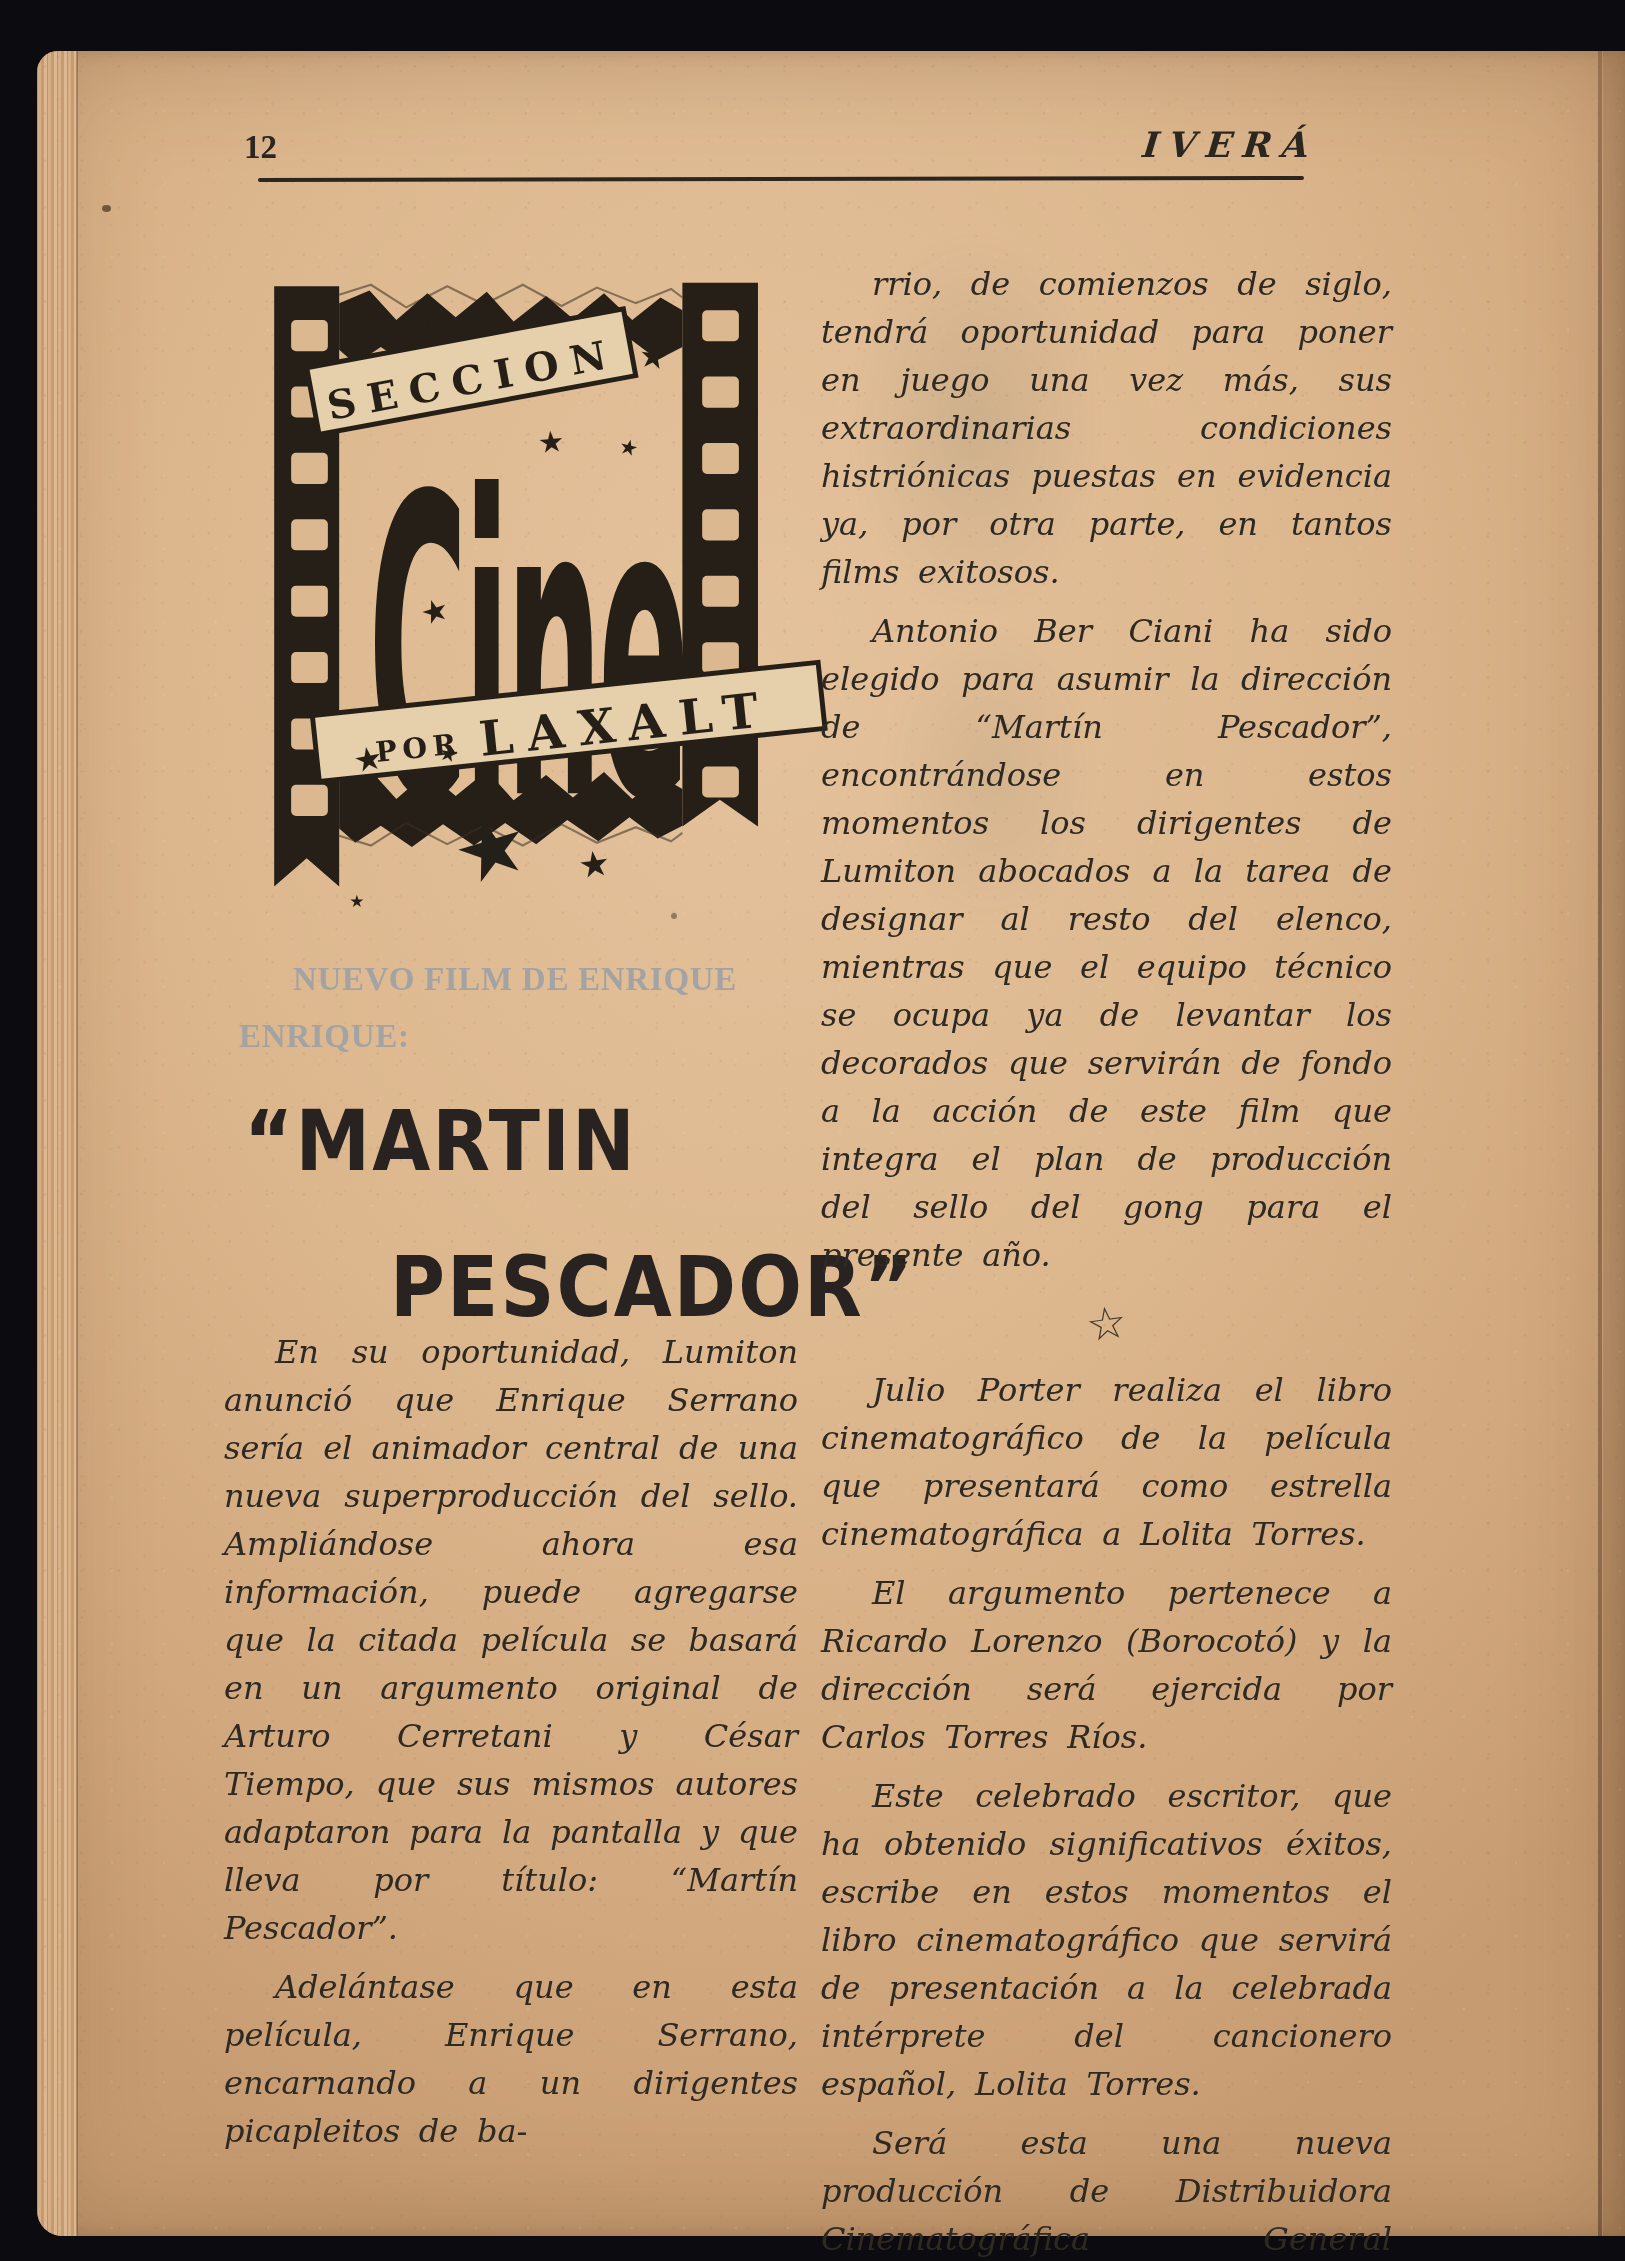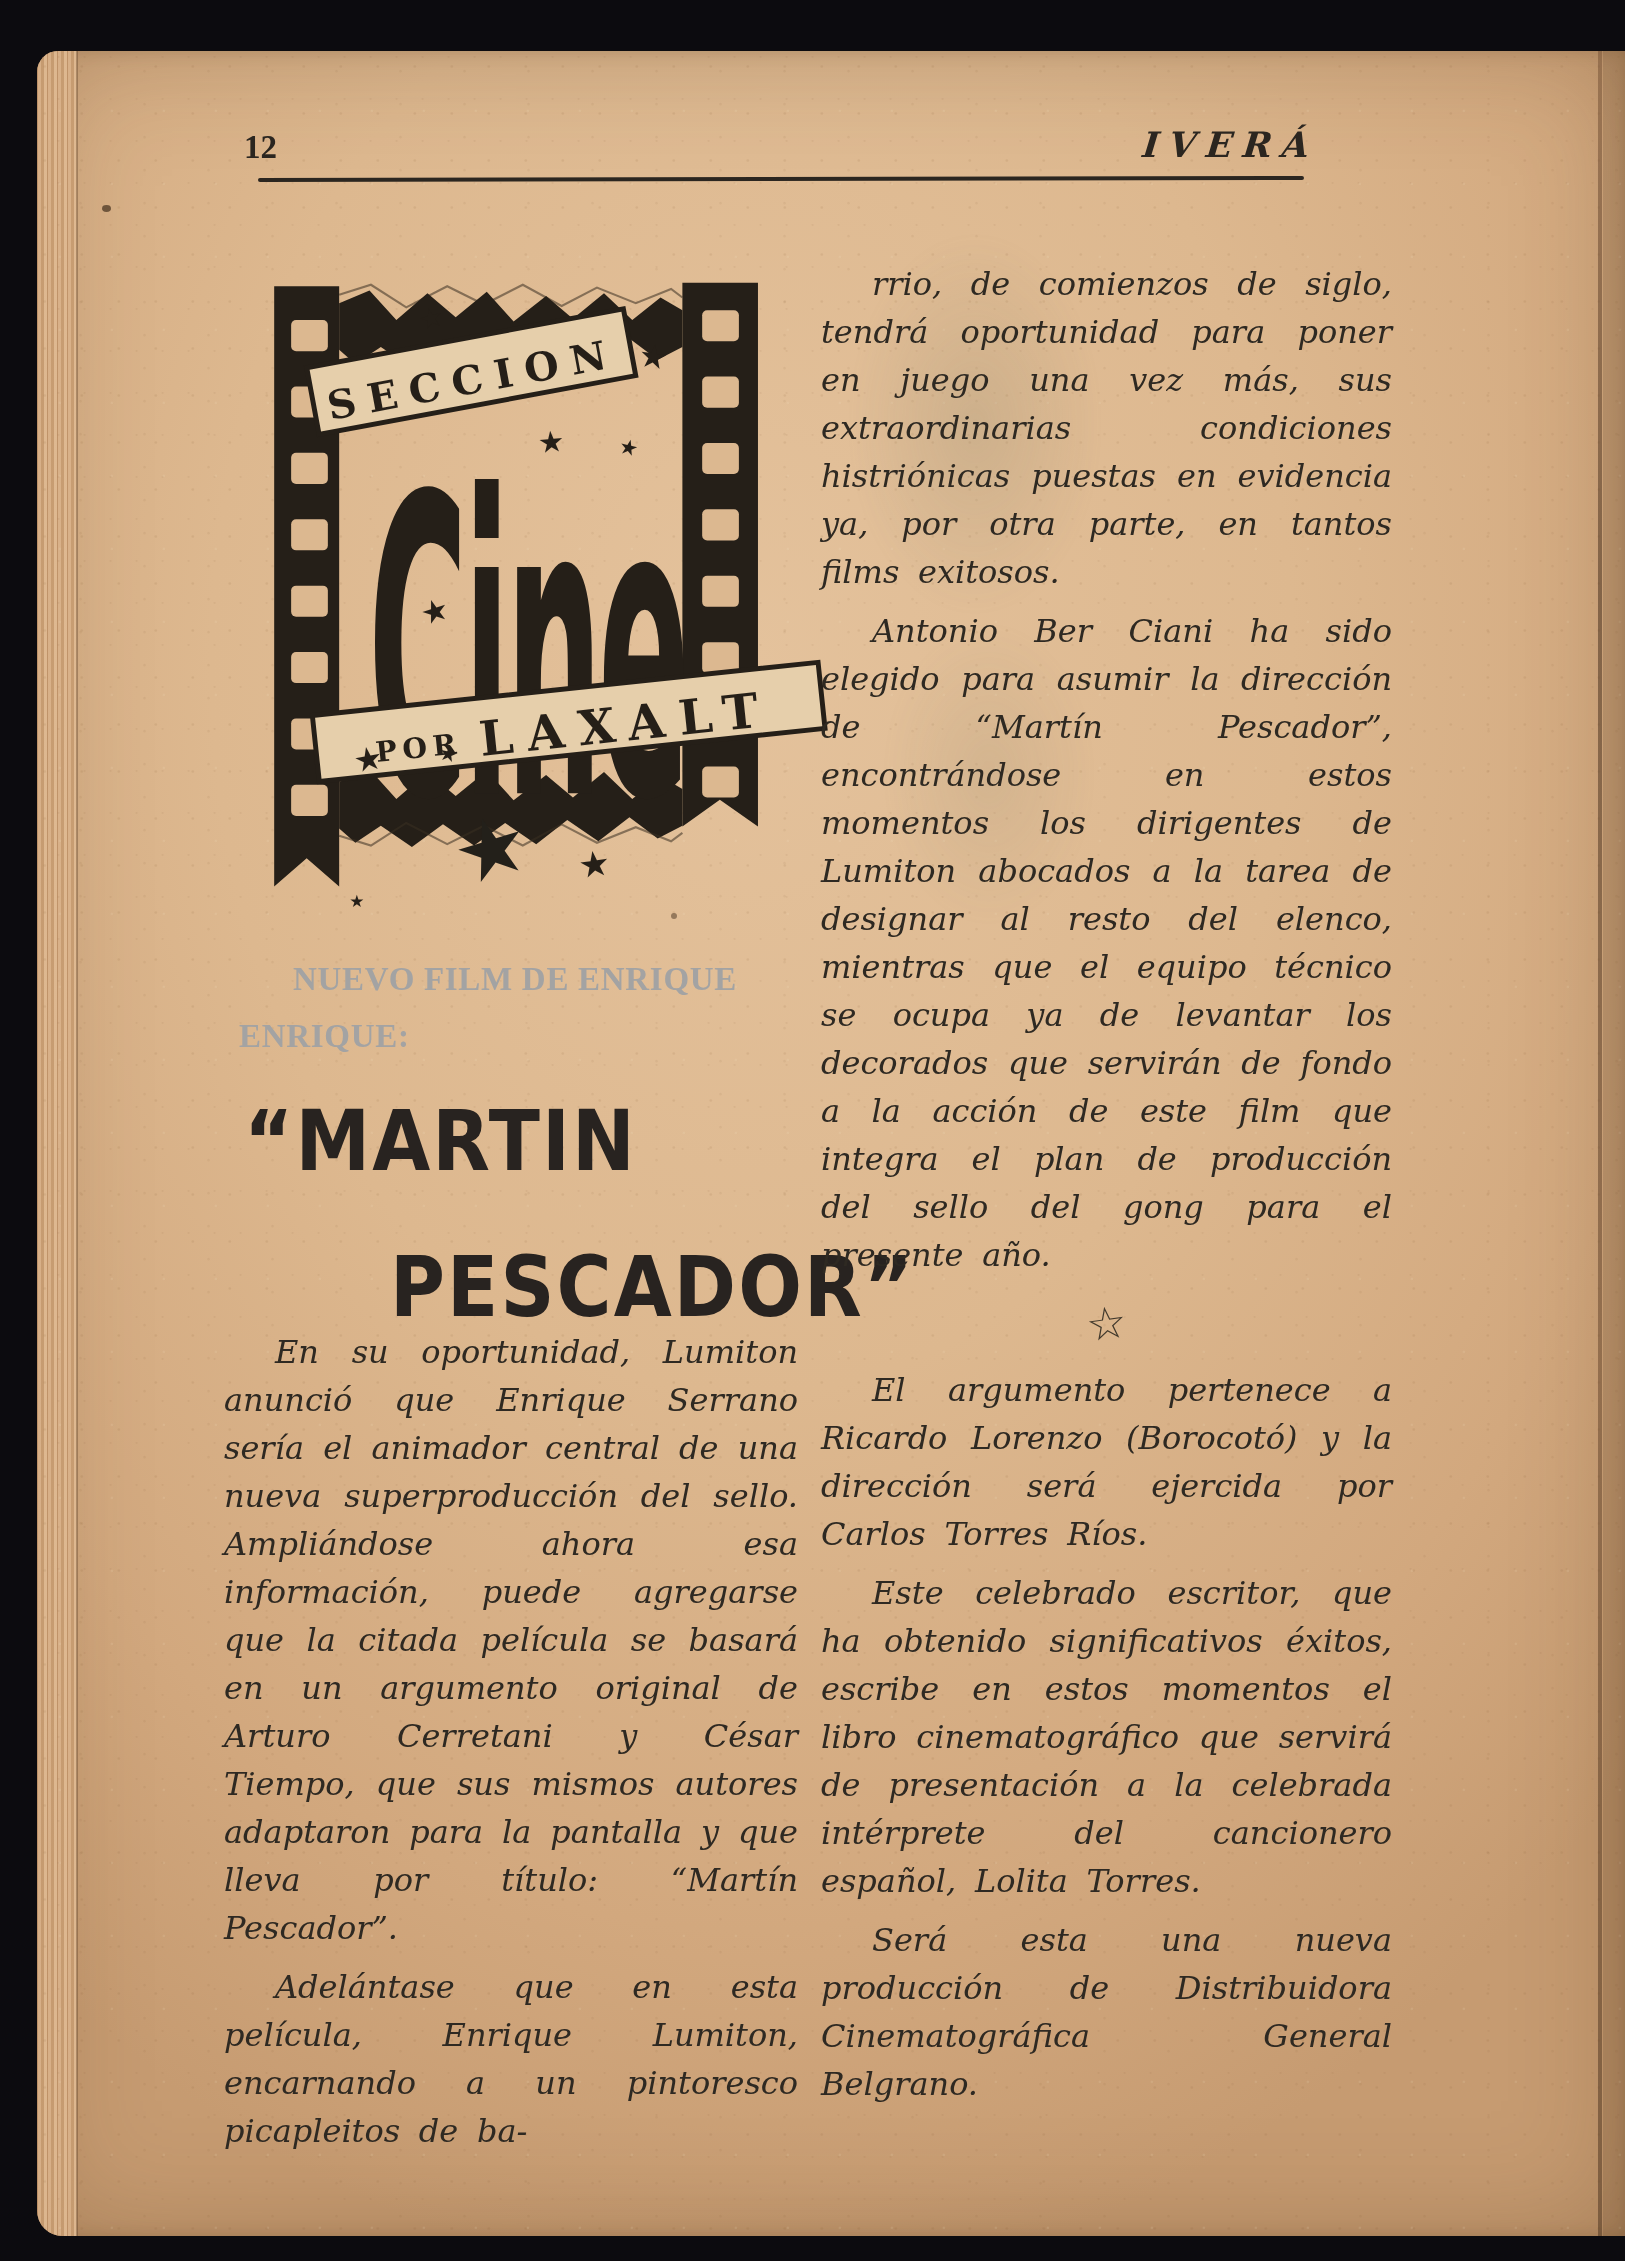--- a/index.html
+++ b/index.html
@@ -243,26 +243,27 @@
     <div class="kicker-l2">ENRIQUE:</div>
   </div>
 
   <div class="article-title">
     <div class="title-l1">“MARTIN</div>
     <div class="title-l2">PESCADOR”</div>
   </div>
 
   <div class="col left-col">
     <p>En su oportunidad, Lumiton anunció que Enrique Serrano sería el animador central de una nueva superproducción del sello. Ampliándose ahora esa información, puede agregarse que la citada película se basará en un argumento original de Arturo Cerretani y César Tiempo, que sus mismos autores adaptaron para la pantalla y que lleva por título: “Martín Pescador”.</p>
-    <p>Adelántase que en esta película, Enrique Lumiton, encarnando a un pintoresco picapleitos de ba-</p>
+    <p>Adelántase que en esta película, Enrique Serrano, encarnando a un dirigentes picapleitos de ba-</p>
   </div>
 
   <div class="col right-col">
     <p>rrio, de comienzos de siglo, tendrá oportunidad para poner en juego una vez más, sus extraordinarias condiciones histriónicas puestas en evidencia ya, por otra parte, en tantos films exitosos.</p>
     <p>Antonio Ber Ciani ha sido elegido para asumir la dirección de “Martín Pescador”, encontrándose en estos momentos los dirigentes de Lumiton abocados a la tarea de designar al resto del elenco, mientras que el equipo técnico se ocupa ya de levantar los decorados que servirán de fondo a la acción de este film que integra el plan de producción del sello del gong para el presente año.</p>
     <div class="star-divider">☆</div>
+    <p>Julio Porter realiza el libro cinematográfico de la película que presentará como estrella cinematográfica a Lolita Torres.</p>
     <p>El argumento pertenece a Ricardo Lorenzo (Borocotó) y la dirección será ejercida por Carlos Torres Ríos.</p>
     <p>Este celebrado escritor, que ha obtenido significativos éxitos, escribe en estos momentos el libro cinematográfico que servirá de presentación a la celebrada intérprete del cancionero español, Lolita Torres.</p>
     <p>Será esta una nueva producción de Distribuidora Cinematográfica General Belgrano.</p>
   </div>
 
 </div>
 
 
 </body></html>

